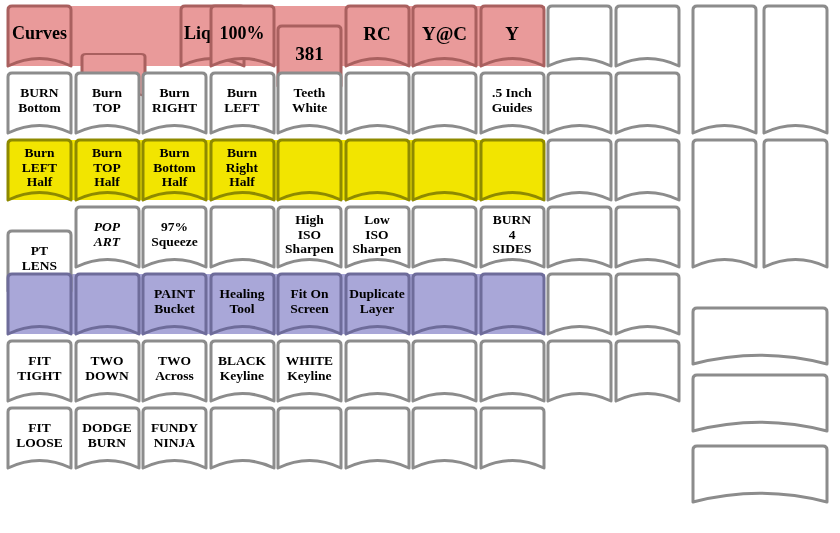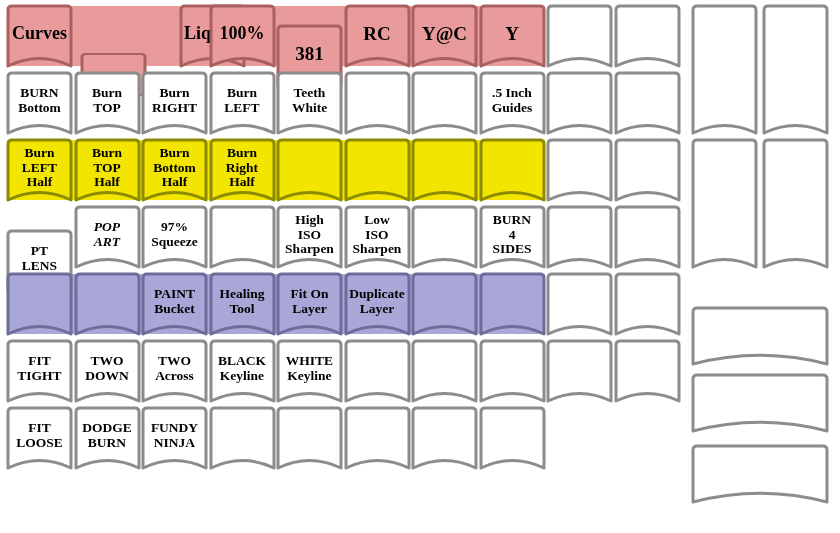--- a/index.html
+++ b/index.html
@@ -328,21 +328,21 @@
         <path d="M 4 0 H 59 Q 63 0 63 4 V 60 Q 31.5 45 0 60 V 4 Q 0 0 4 0 Z" fill="#A9A7D8" stroke="#6E6C9A" stroke-width="3" stroke-linejoin="round"></path>
       </svg>
       <div class="label">Healing
 Tool</div>
     </div>
     <div class="tag sm" style="left: 278px; top: 274px; width: 63px; height: 60px;">
       <svg viewBox="0 0 63 60" preserveAspectRatio="none">
         <path d="M 4 0 H 59 Q 63 0 63 4 V 60 Q 31.5 45 0 60 V 4 Q 0 0 4 0 Z" fill="#A9A7D8" stroke="#6E6C9A" stroke-width="3" stroke-linejoin="round"></path>
       </svg>
       <div class="label">Fit On
-Layer</div>
+Screen</div>
     </div>
     <div class="tag sm" style="left: 345.5px; top: 274px; width: 63px; height: 60px;">
       <svg viewBox="0 0 63 60" preserveAspectRatio="none">
         <path d="M 4 0 H 59 Q 63 0 63 4 V 60 Q 31.5 45 0 60 V 4 Q 0 0 4 0 Z" fill="#A9A7D8" stroke="#6E6C9A" stroke-width="3" stroke-linejoin="round"></path>
       </svg>
       <div class="label">Duplicate
 Layer</div>
     </div>
     <div class="tag sm" style="left: 413px; top: 274px; width: 63px; height: 60px;">
       <svg viewBox="0 0 63 60" preserveAspectRatio="none">

